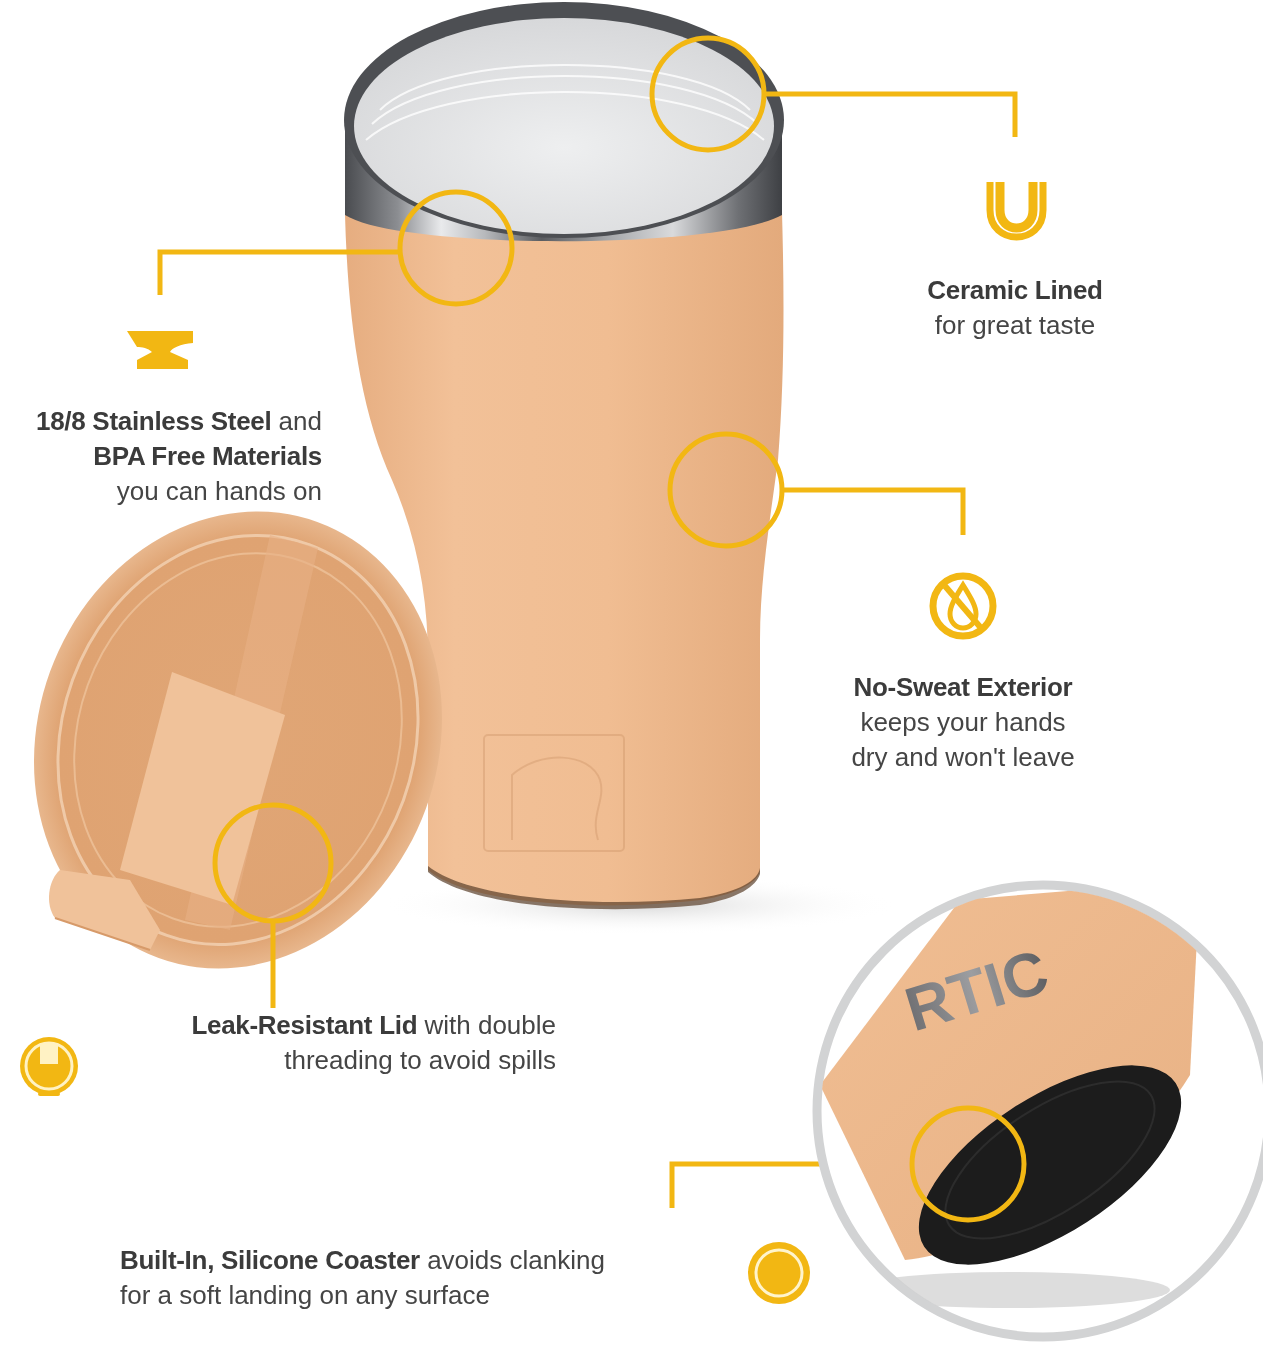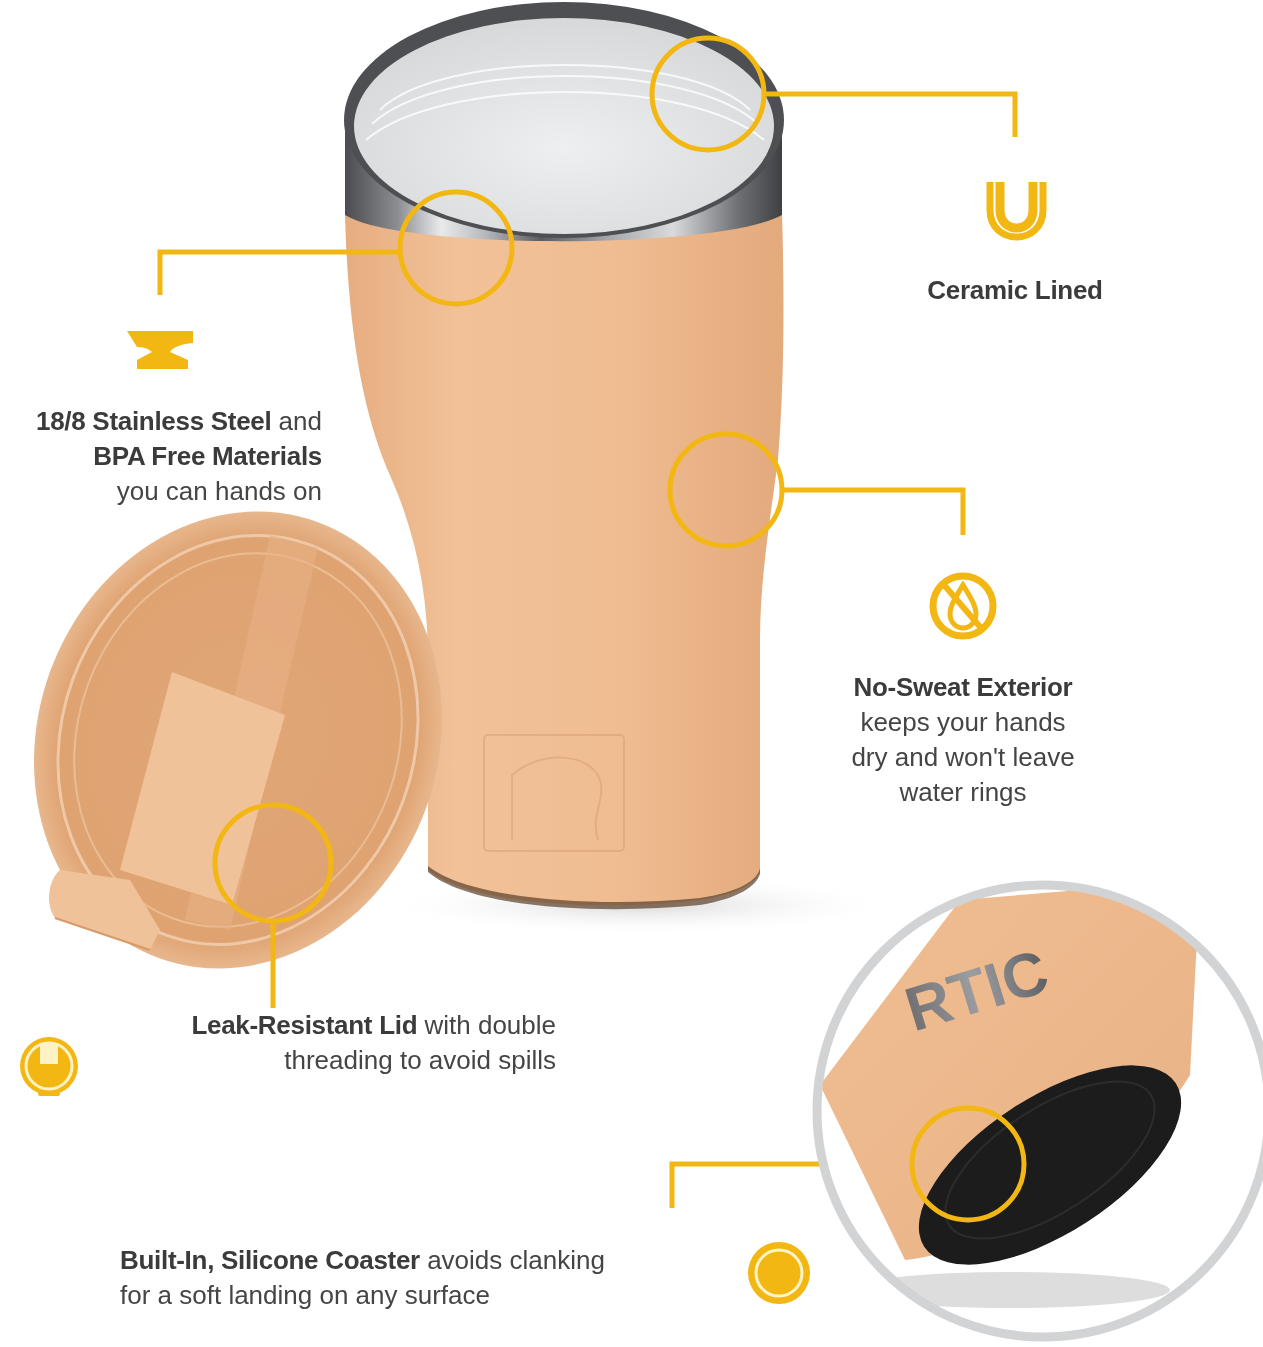--- a/index.html
+++ b/index.html
@@ -165,33 +165,33 @@
 </svg>
 
 <span class="abs" style="left:985px;top:175px;width:62px;height:65px;"></span>
 <span class="abs" style="left:124px;top:328px;width:72px;height:44px;"></span>
 <span class="abs" style="left:928px;top:571px;width:70px;height:70px;"></span>
 <span class="abs" style="left:18px;top:1035px;width:62px;height:64px;"></span>
 <span class="abs" style="left:746px;top:1240px;width:66px;height:66px;"></span>
 
 <div class="feature center" style="left:880px;top:273px;width:270px;">
   <div><b>Ceramic Lined</b></div>
+  <div class="light">for great taste</div>
 </div>
 
 <div class="feature center" style="left:0px;top:404px;width:322px;text-align:right;">
   <div><b>18/8 Stainless Steel</b><span class="light"> and</span></div>
   <div><b>BPA Free Materials</b></div>
   <div class="light">you can hands on</div>
 </div>
 
 <div class="feature center" style="left:818px;top:670px;width:290px;">
   <div><b>No-Sweat Exterior</b></div>
   <div class="light">keeps your hands</div>
   <div class="light">dry and won't leave</div>
-  <div class="light">water rings</div>
 </div>
 
 <div class="feature" style="left:116px;top:1008px;width:440px;text-align:right;">
   <div><b>Leak-Resistant Lid</b><span class="light"> with double</span></div>
   <div class="light">threading to avoid spills</div>
 </div>
 
 <div class="feature right" style="left:120px;top:1243px;width:588px;">
   <div><b>Built-In, Silicone Coaster</b><span class="light"> avoids clanking</span></div>
   <div class="light">for a soft landing on any surface</div>

